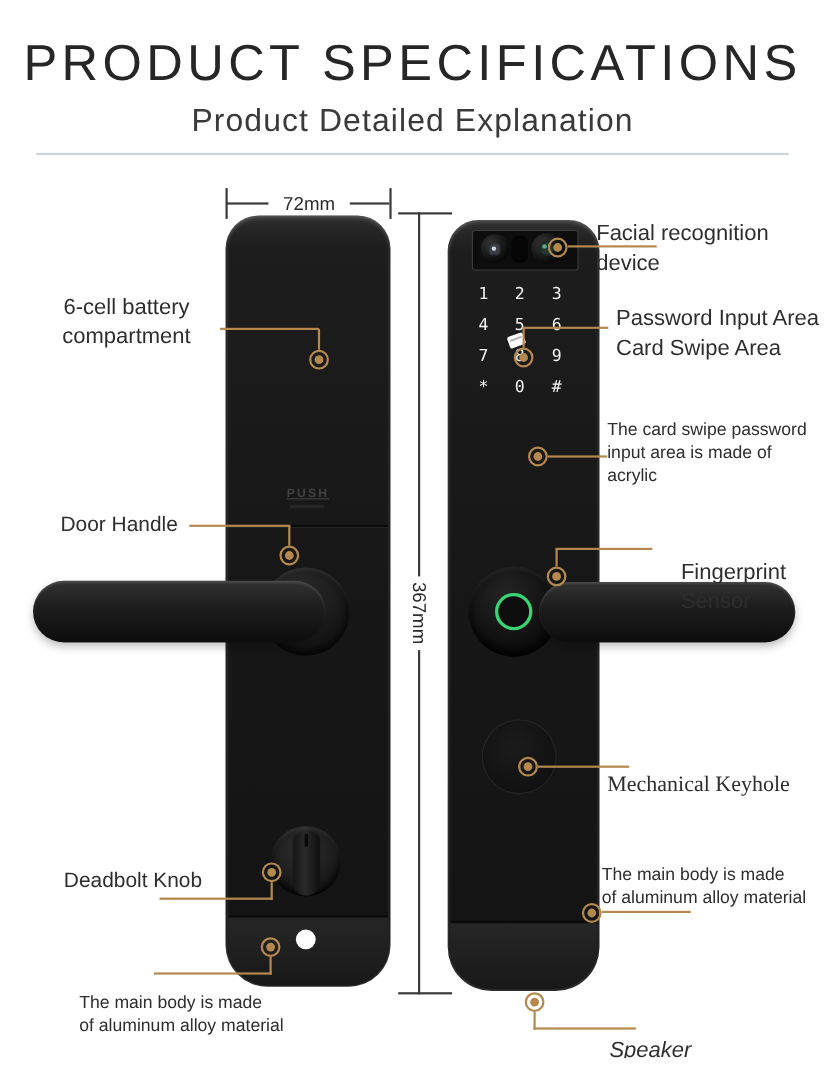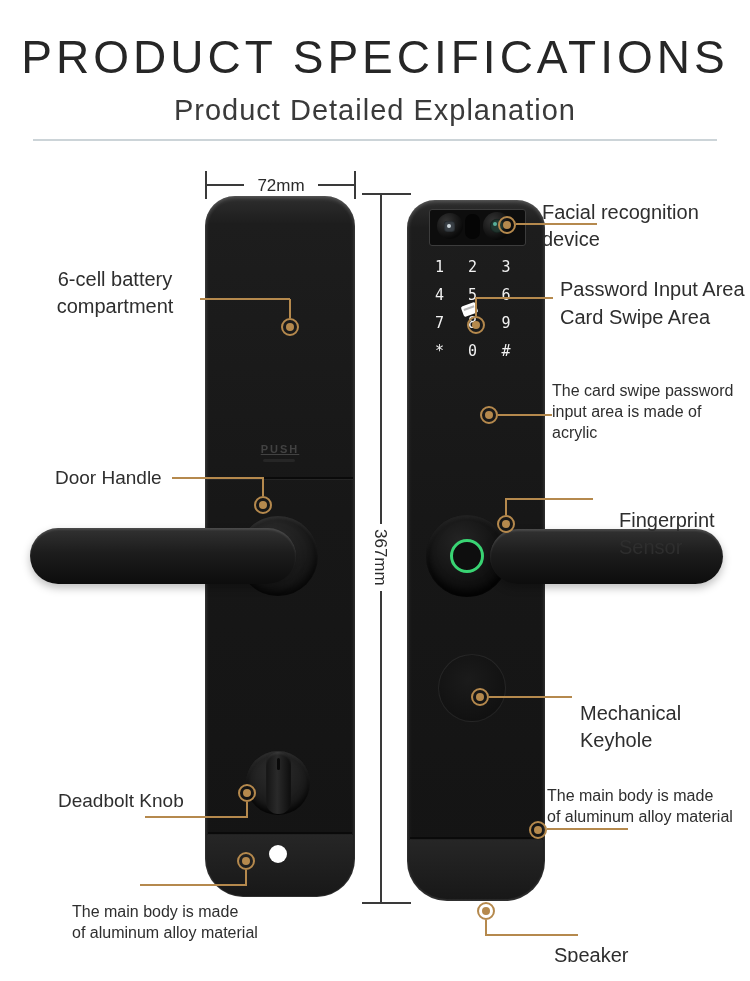--- a/index.html
+++ b/index.html
@@ -174,26 +174,26 @@
   <div class="abs c-marker" style="left:480px;top:406px;"></div>
   <div class="abs c-line" style="left:498px;top:414px;width:54px;height:2px;"></div>
 
   <div class="abs lbl" style="left:580px;top:507px;margin-left:39px;">Fingerprint Sensor</div>
   <div class="abs c-line" style="left:505px;top:498px;width:88px;height:2px;"></div>
   <div class="abs c-line" style="left:505px;top:499px;width:2px;height:16px;"></div>
   <div class="abs c-marker" style="left:497px;top:515px;"></div>
 
   <div class="abs c-marker" style="left:471px;top:688px;"></div>
   <div class="abs c-line" style="left:489px;top:696px;width:83px;height:2px;"></div>
-  <div class="abs lbl" style="left:580px;top:700px;">Mechanical Keyhole</div>
+  <div class="abs lbl" style="left:552px;top:700px;font-family:Liberation Serif, serif;">Mechanical Keyhole</div>
 
   <div class="abs lbl-sm" style="left:547px;top:785px;">The main body is made
 of aluminum alloy material</div>
   <div class="abs c-marker" style="left:529px;top:821px;"></div>
   <div class="abs c-line" style="left:547px;top:828px;width:81px;height:2px;"></div>
 
   <div class="abs c-marker" style="left:477px;top:902px;"></div>
   <div class="abs c-line" style="left:485px;top:920px;width:2px;height:16px;"></div>
   <div class="abs c-line" style="left:485px;top:934px;width:93px;height:2px;"></div>
-  <div class="abs lbl" style="left:554px;top:942px;">Speaker</div>
+  <div class="abs lbl" style="left:554px;top:942px;font-style:italic;">Speaker</div>
 
   <div class="abs bottom-bar" style="left:0;top:972px;width:750px;height:9px;"></div>
 </div>
 
 </body></html>

